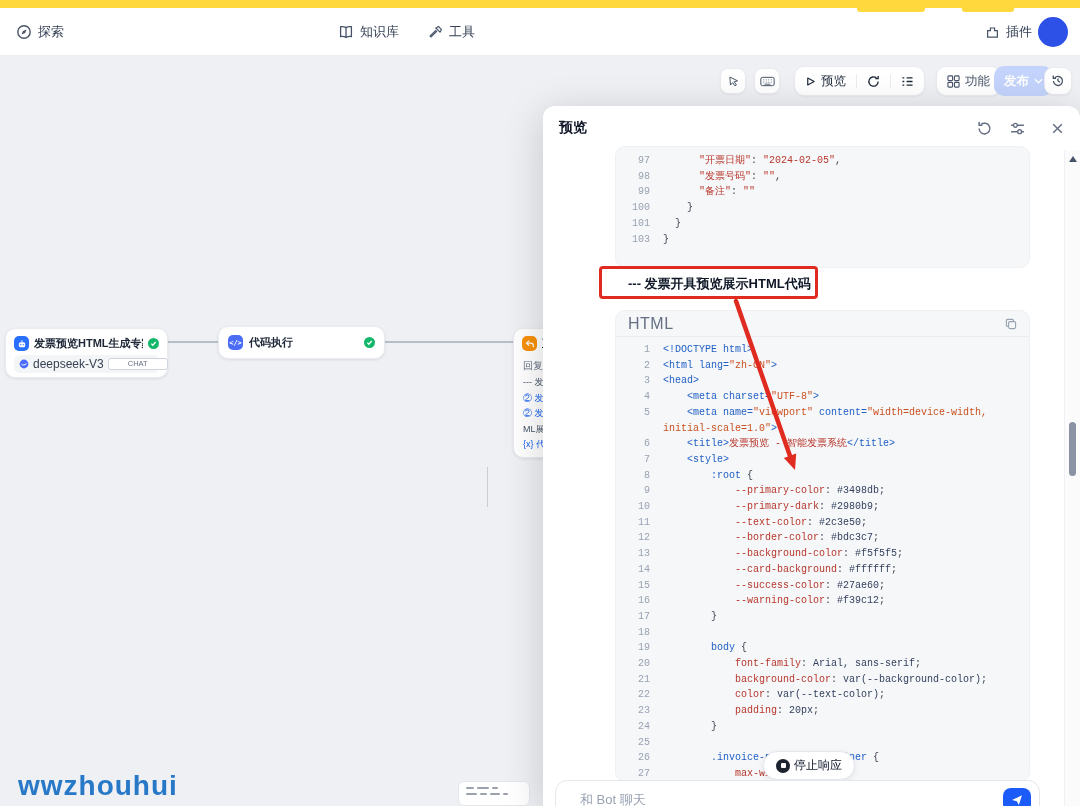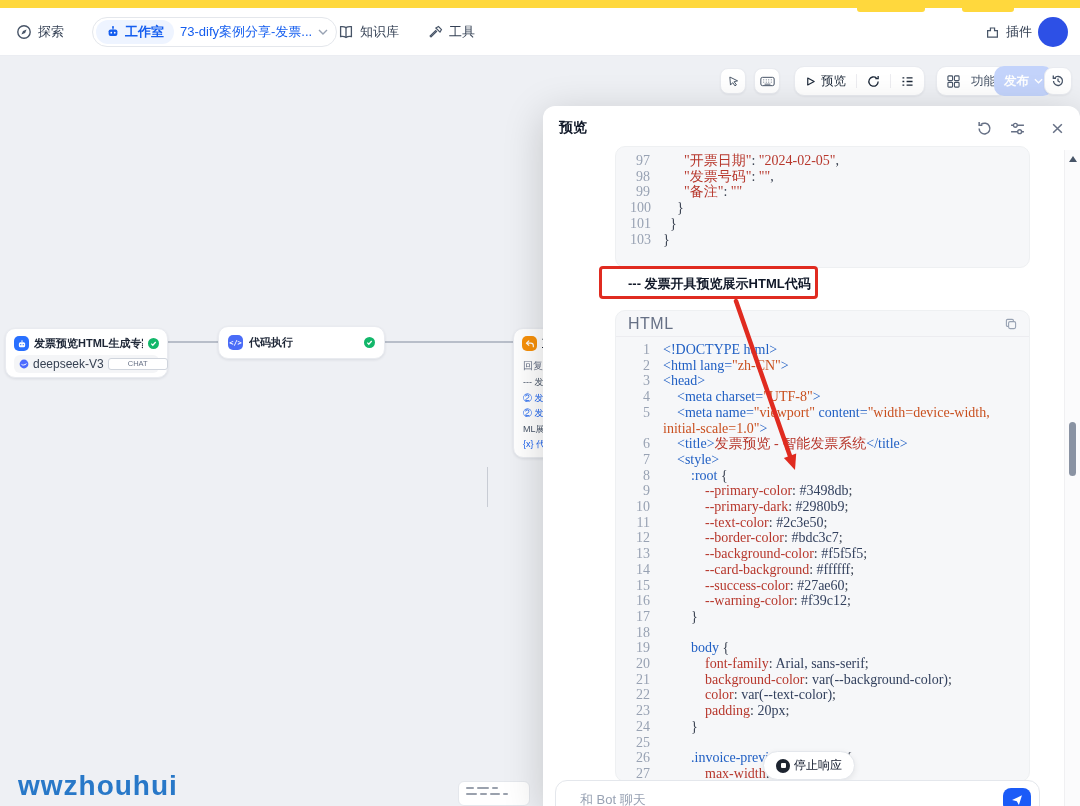--- a/index.html
+++ b/index.html
@@ -28,21 +28,21 @@
   .avatar{position:absolute;right:12px;top:9px;width:30px;height:30px;border-radius:50%;background:#2d50e6;cursor:pointer}
 
   
   .tbtn{position:absolute;background:#fff;border:1px solid #e9ebf0;box-shadow:0 1px 2px rgba(16,24,40,.05);display:flex;align-items:center;justify-content:center;color:#475467;cursor:pointer;z-index:5}
   .btn-sq{width:26px;height:26px;border-radius:8px;top:68px}
   .btn-auto{left:720px}
   .btn-kbd{left:754px}
   .pill-group{position:absolute;left:794px;top:66px;height:30px;background:#fff;border:1px solid #e9ebf0;border-radius:10px;display:flex;align-items:center;box-shadow:0 1px 2px rgba(16,24,40,.05);z-index:5}
   .pg-item{display:flex;align-items:center;gap:5px;padding:0 10px;height:100%;font-size:12.5px;color:#1d2939;cursor:pointer}
   .pg-sep{width:1px;height:14px;background:#ececf0}
-  .btn-feat{position:absolute;left:936px;top:66px;height:30px;border-radius:10px;padding:0 10px;gap:11px;font-size:12.5px}
+  .btn-feat{position:absolute;left:936px;top:66px;height:30px;border-radius:10px;padding:0 10px;gap:5px;font-size:12.5px}
   .btn-pub{position:absolute;left:994px;top:66px;height:30px;border-radius:10px;background:#c3d3fb;border:none;color:#fff;font-weight:700;font-size:12.5px;display:flex;align-items:center;gap:5px;padding:0 10px;cursor:pointer;z-index:5}
   .btn-hist{left:1044px;top:67px;width:28px;height:28px;border-radius:9px}
 
   
   .edge{position:absolute;height:2px;background:#b8bec9;z-index:2}
   .node{position:absolute;background:#fff;border:1px solid #e9ebf0;border-radius:10px;box-shadow:0 1px 3px rgba(16,24,40,.09);z-index:4;cursor:pointer}
   .nrow{display:flex;align-items:center;gap:5px;padding:7px 8px 3px}
   .ntitle{font-size:11px;font-weight:700;color:#1d2636;white-space:nowrap;overflow:hidden;flex:1}
   .nicon{width:15px;height:15px;border-radius:5px;display:flex;align-items:center;justify-content:center;flex:none}
   .check{width:11px;height:11px;border-radius:50%;background:#12b76a;display:flex;align-items:center;justify-content:center;flex:none}
@@ -68,21 +68,21 @@
   .p-title{font-size:14px;font-weight:700;color:#101828;flex:1}
   .p-hicon{color:#667085;cursor:pointer}
   .p-close{margin-left:8px;color:#667085;cursor:pointer}
 
   .codeblock{position:absolute;left:72px;width:415px;background:#f6f7f9;border:1px solid #eef0f2;border-radius:10px}
   .cb-json{top:40px;height:122px;padding:6px 6px 0 14px}
   .cb-html{top:204px;height:472px}
   .cb-head{height:26px;display:flex;align-items:center;padding:0 12px;border-bottom:1px solid #ececf0}
   .cb-lang{font-size:16px;letter-spacing:.5px;color:#667085;flex:1}
   .cb-body{padding:5px 6px 0 14px}
-  .cl{display:flex;min-height:15.7px;line-height:15.7px;font-family:Liberation Serif, serif;font-size:14px}
+  .cl{display:flex;min-height:15.7px;line-height:15.7px;font-family:Liberation Mono, monospace;font-size:10px}
   .ln{width:20px;text-align:right;color:#98a2b3;margin-right:13px;flex:none}
   .ct{white-space:pre}
   .tok-p{color:#3d4554}
   .tok-t{color:#2160c4}
   .tok-s{color:#c9501f}
   .tok-r{color:#b7372c}
   .tok-v{color:#33415e}
 
   .chat-heading{position:absolute;left:85px;top:169px;font-size:13px;font-weight:700;color:#101828}
 
@@ -113,40 +113,20 @@
   <div class="nav-item nav-explore">
     <span class="ico">
       <svg width="16" height="16" viewBox="0 0 16 16">
           <circle cx="8" cy="8" r="6.2" fill="none" stroke="currentColor" stroke-width="1.4"></circle>
           <path d="M10.6 5.4 9.1 9 5.4 10.6 7 7z" fill="currentColor"></path>
         </svg>
     </span>
     <span>探索</span>
   </div>
 
-  <div class="switcher">
-    <span class="studio-seg">
-      <span class="ico">
-        <svg width="14" height="14" viewBox="0 0 16 16">
-            <line x1="8" y1="2.5" x2="8" y2="5" stroke="currentColor" stroke-width="1.4"></line>
-            <circle cx="8" cy="2.3" r="1.1" fill="currentColor"></circle>
-            <rect x="3" y="5" width="10" height="7.6" rx="2.2" fill="currentColor"></rect>
-            <circle cx="6" cy="8.8" r="1" fill="#fff"></circle>
-            <circle cx="10" cy="8.8" r="1" fill="#fff"></circle>
-          </svg>
-      </span>
-      <span>工作室</span>
-    </span>
-    <span class="app-name">73-dify案例分享-发票...</span>
-    <span class="ico" style="color:#98a2b3">
-      <svg width="10" height="6" viewBox="0 0 10 6">
-          <path d="M1 1l4 4 4-4" stroke="currentColor" fill="none" stroke-width="1.4"></path>
-        </svg>
-    </span>
-  </div>
 
   <div class="nav-item nav-knowledge">
     <span class="ico">
       <svg width="16" height="16" viewBox="0 0 16 16">
           <path d="M8 3.6C6.5 2.6 4.5 2.4 2.6 2.7v9.8c1.9-.3 3.9-.1 5.4.9 1.5-1 3.5-1.2 5.4-.9V2.7C11.5 2.4 9.5 2.6 8 3.6z" fill="none" stroke="currentColor" stroke-width="1.3"></path>
           <line x1="8" y1="3.6" x2="8" y2="13.2" stroke="currentColor" stroke-width="1.3"></line>
         </svg>
     </span>
     <span>知识库</span>
   </div>

